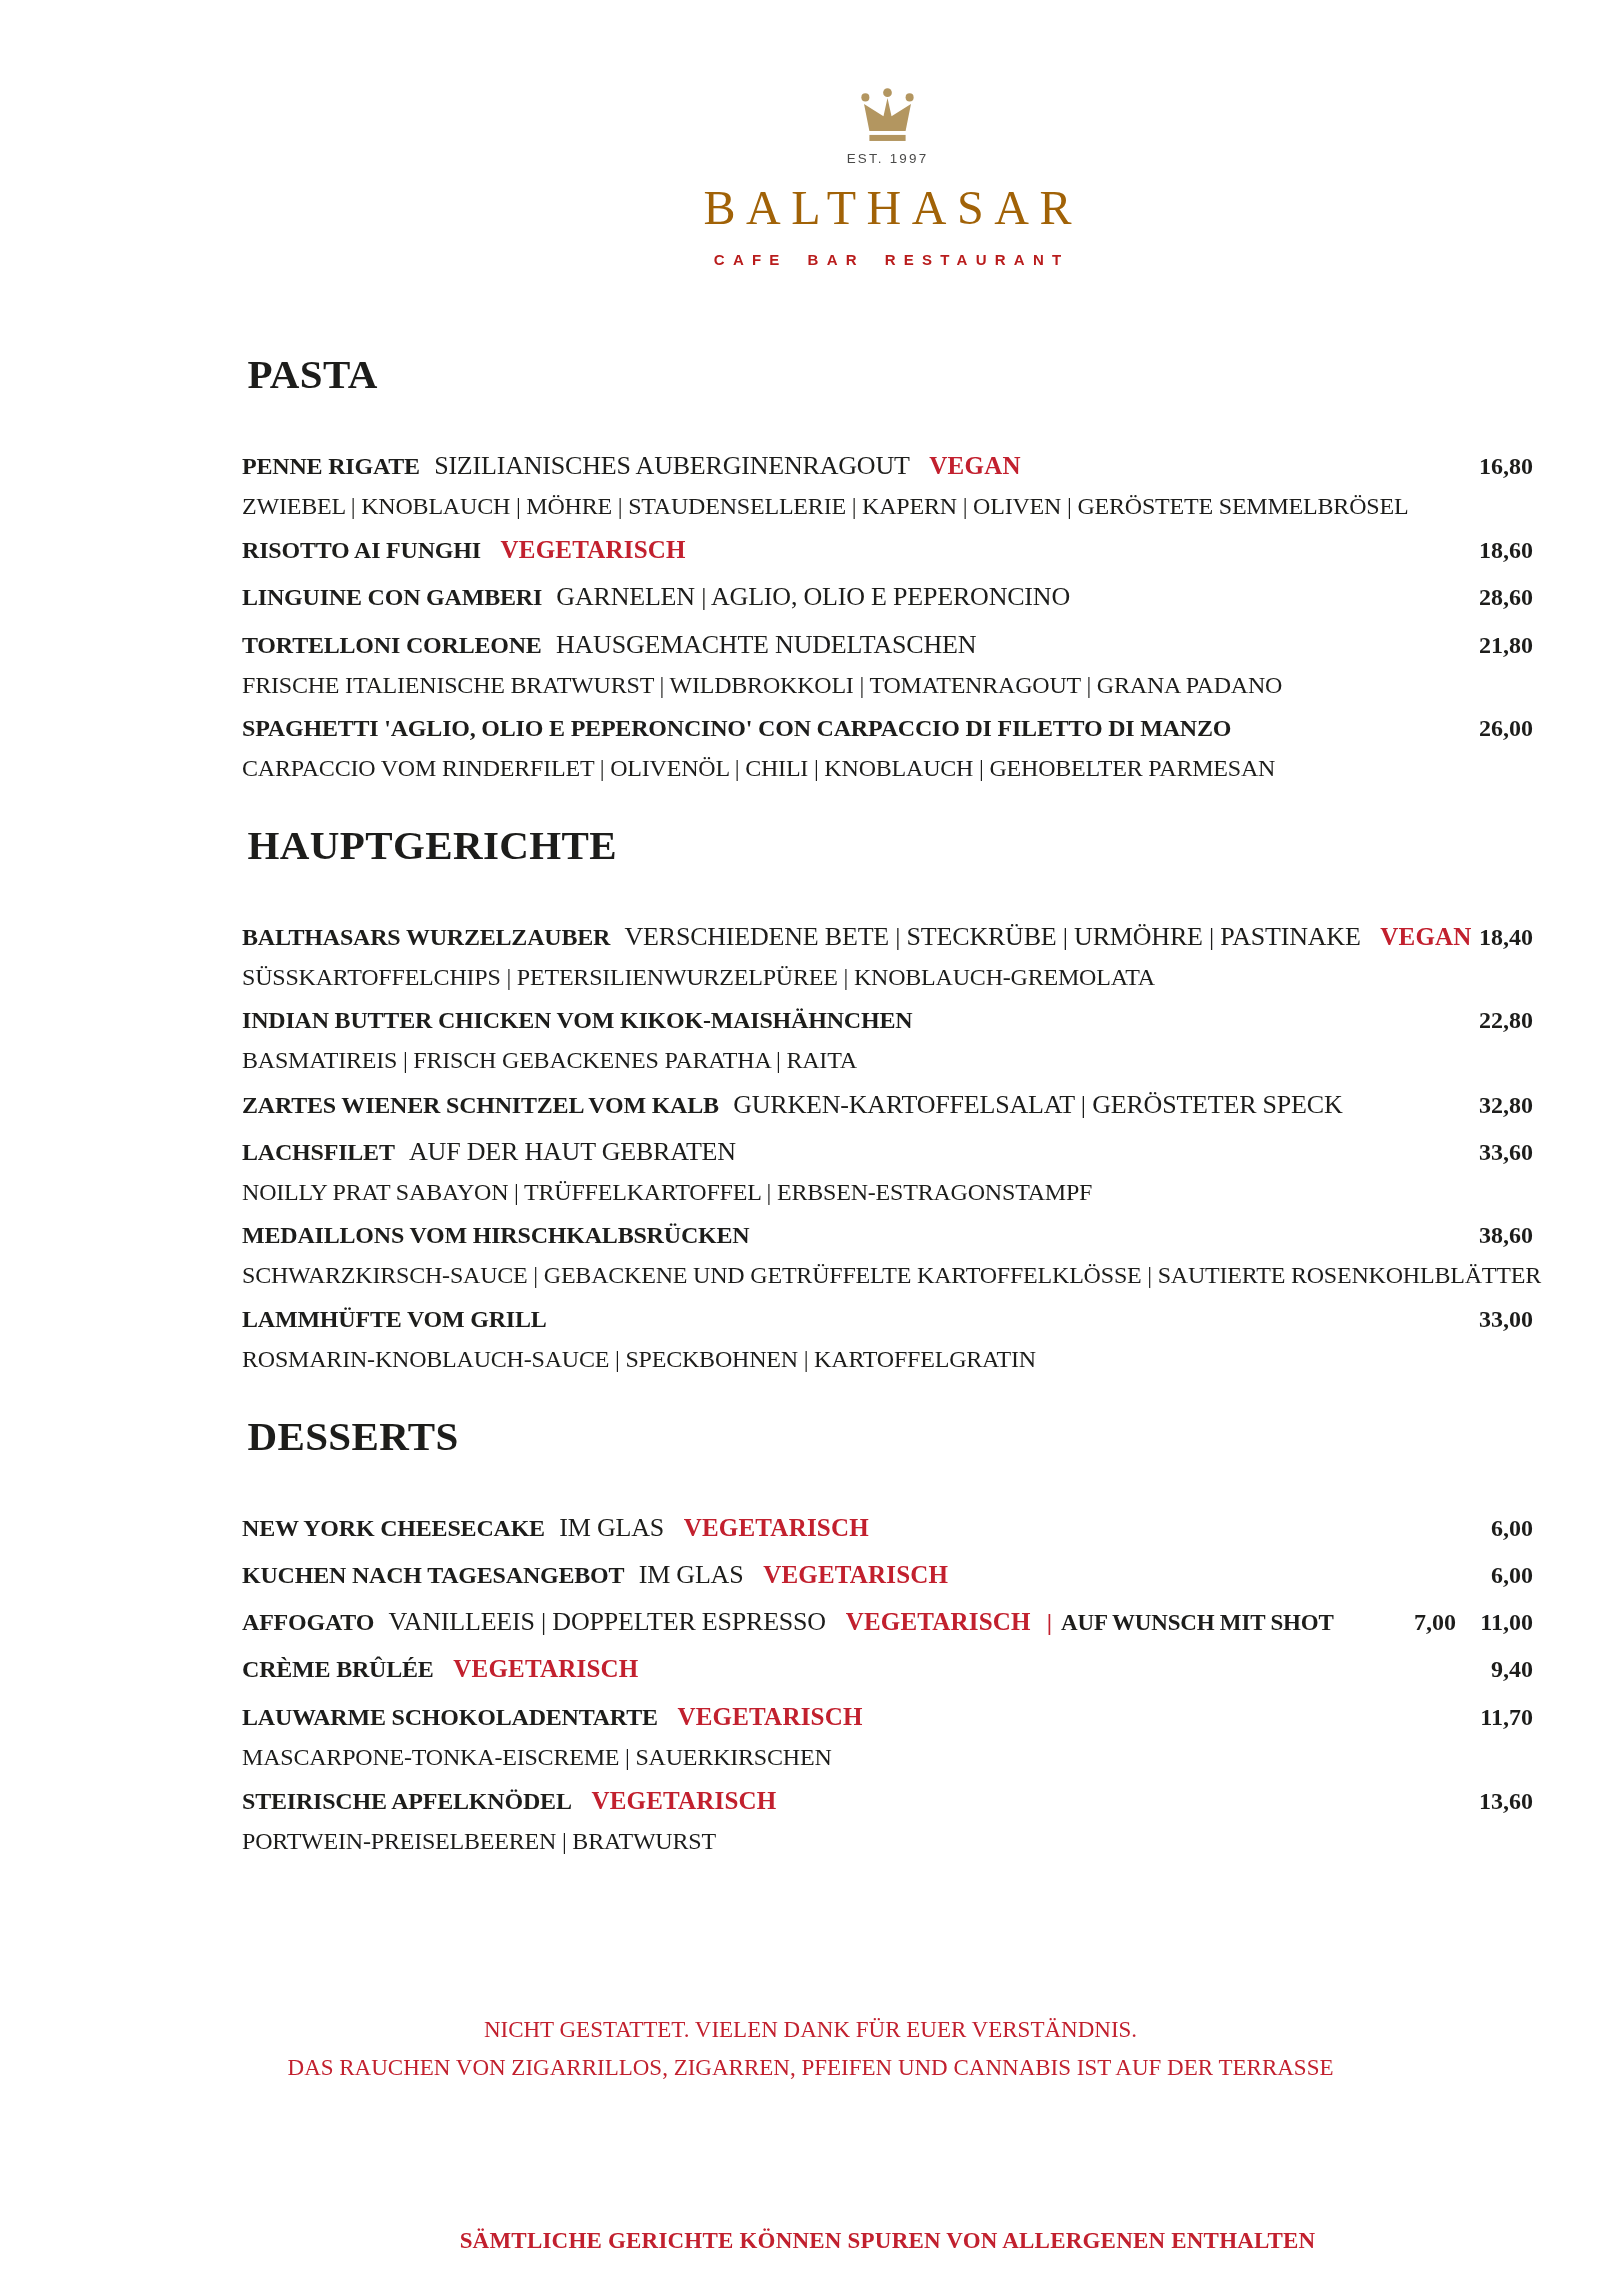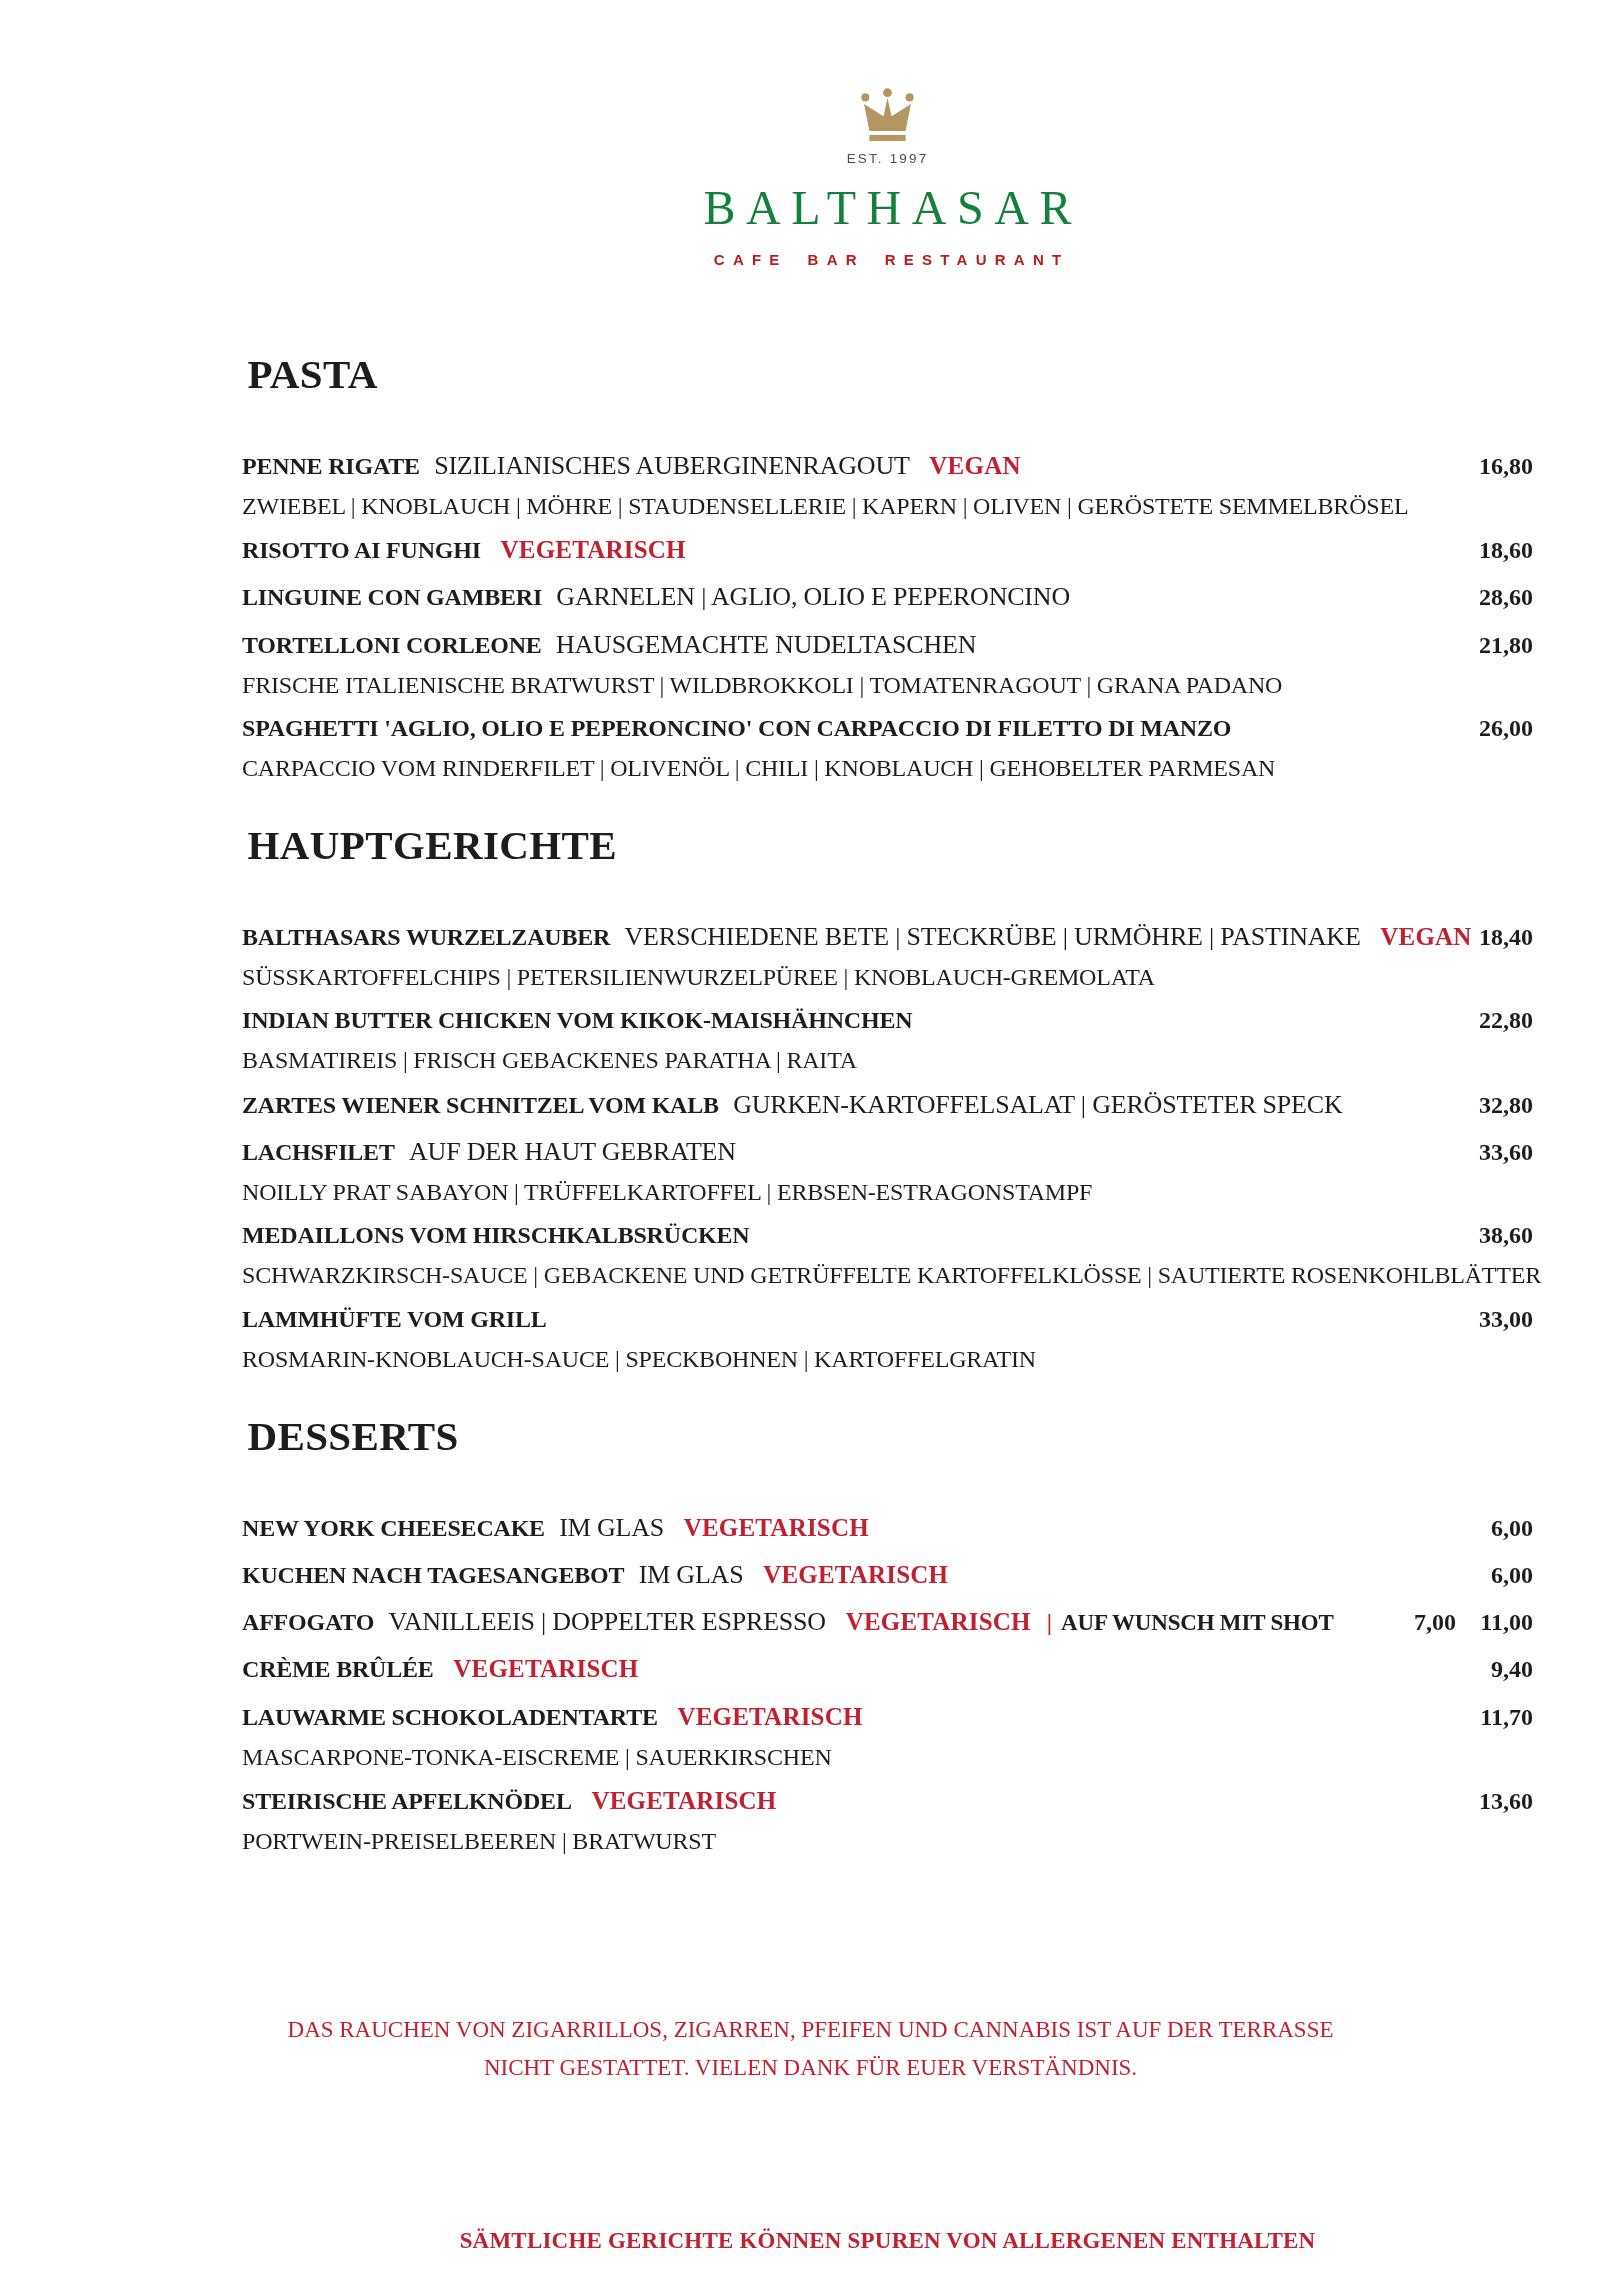--- a/index.html
+++ b/index.html
@@ -26,21 +26,21 @@
     color: #4a4a49;
     font-family: "Liberation Sans", sans-serif;
     font-stretch: condensed;
   }
   .restaurant-name {
     margin: 14.3px 0 0 0;
     font-size: 48px;
     font-weight: normal;
     letter-spacing: 0.22em;
     text-indent: 0.22em; 
-    color: #15803d;
+    color: #a16207;
   }
   .restaurant-subtitle {
     margin-top: 16px;
     font-size: 15px;
     letter-spacing: 0.55em;
     text-indent: 0.55em;
     word-spacing: 0.5em;
     color: #b91c1c;
     font-family: "Liberation Sans", sans-serif;
     font-weight: bold;
@@ -271,18 +271,18 @@
               </span>
             </div>
             <div class="item-details">PORTWEIN-PREISELBEEREN | BRATWURST</div>
           </div>
         </section>
       </main>
 
   </div>
 
   <div class="smoking-notice">
+      <div class="notice-line">NICHT GESTATTET. VIELEN DANK FÜR EUER VERSTÄNDNIS.</div>
       <div class="notice-line">DAS RAUCHEN VON ZIGARRILLOS, ZIGARREN, PFEIFEN UND CANNABIS IST AUF DER TERRASSE</div>
-      <div class="notice-line">NICHT GESTATTET. VIELEN DANK FÜR EUER VERSTÄNDNIS.</div>
     </div>
   <div class="allergen-notice">SÄMTLICHE GERICHTE KÖNNEN SPUREN VON ALLERGENEN ENTHALTEN</div>
 </div>
 
 
 </body></html>

